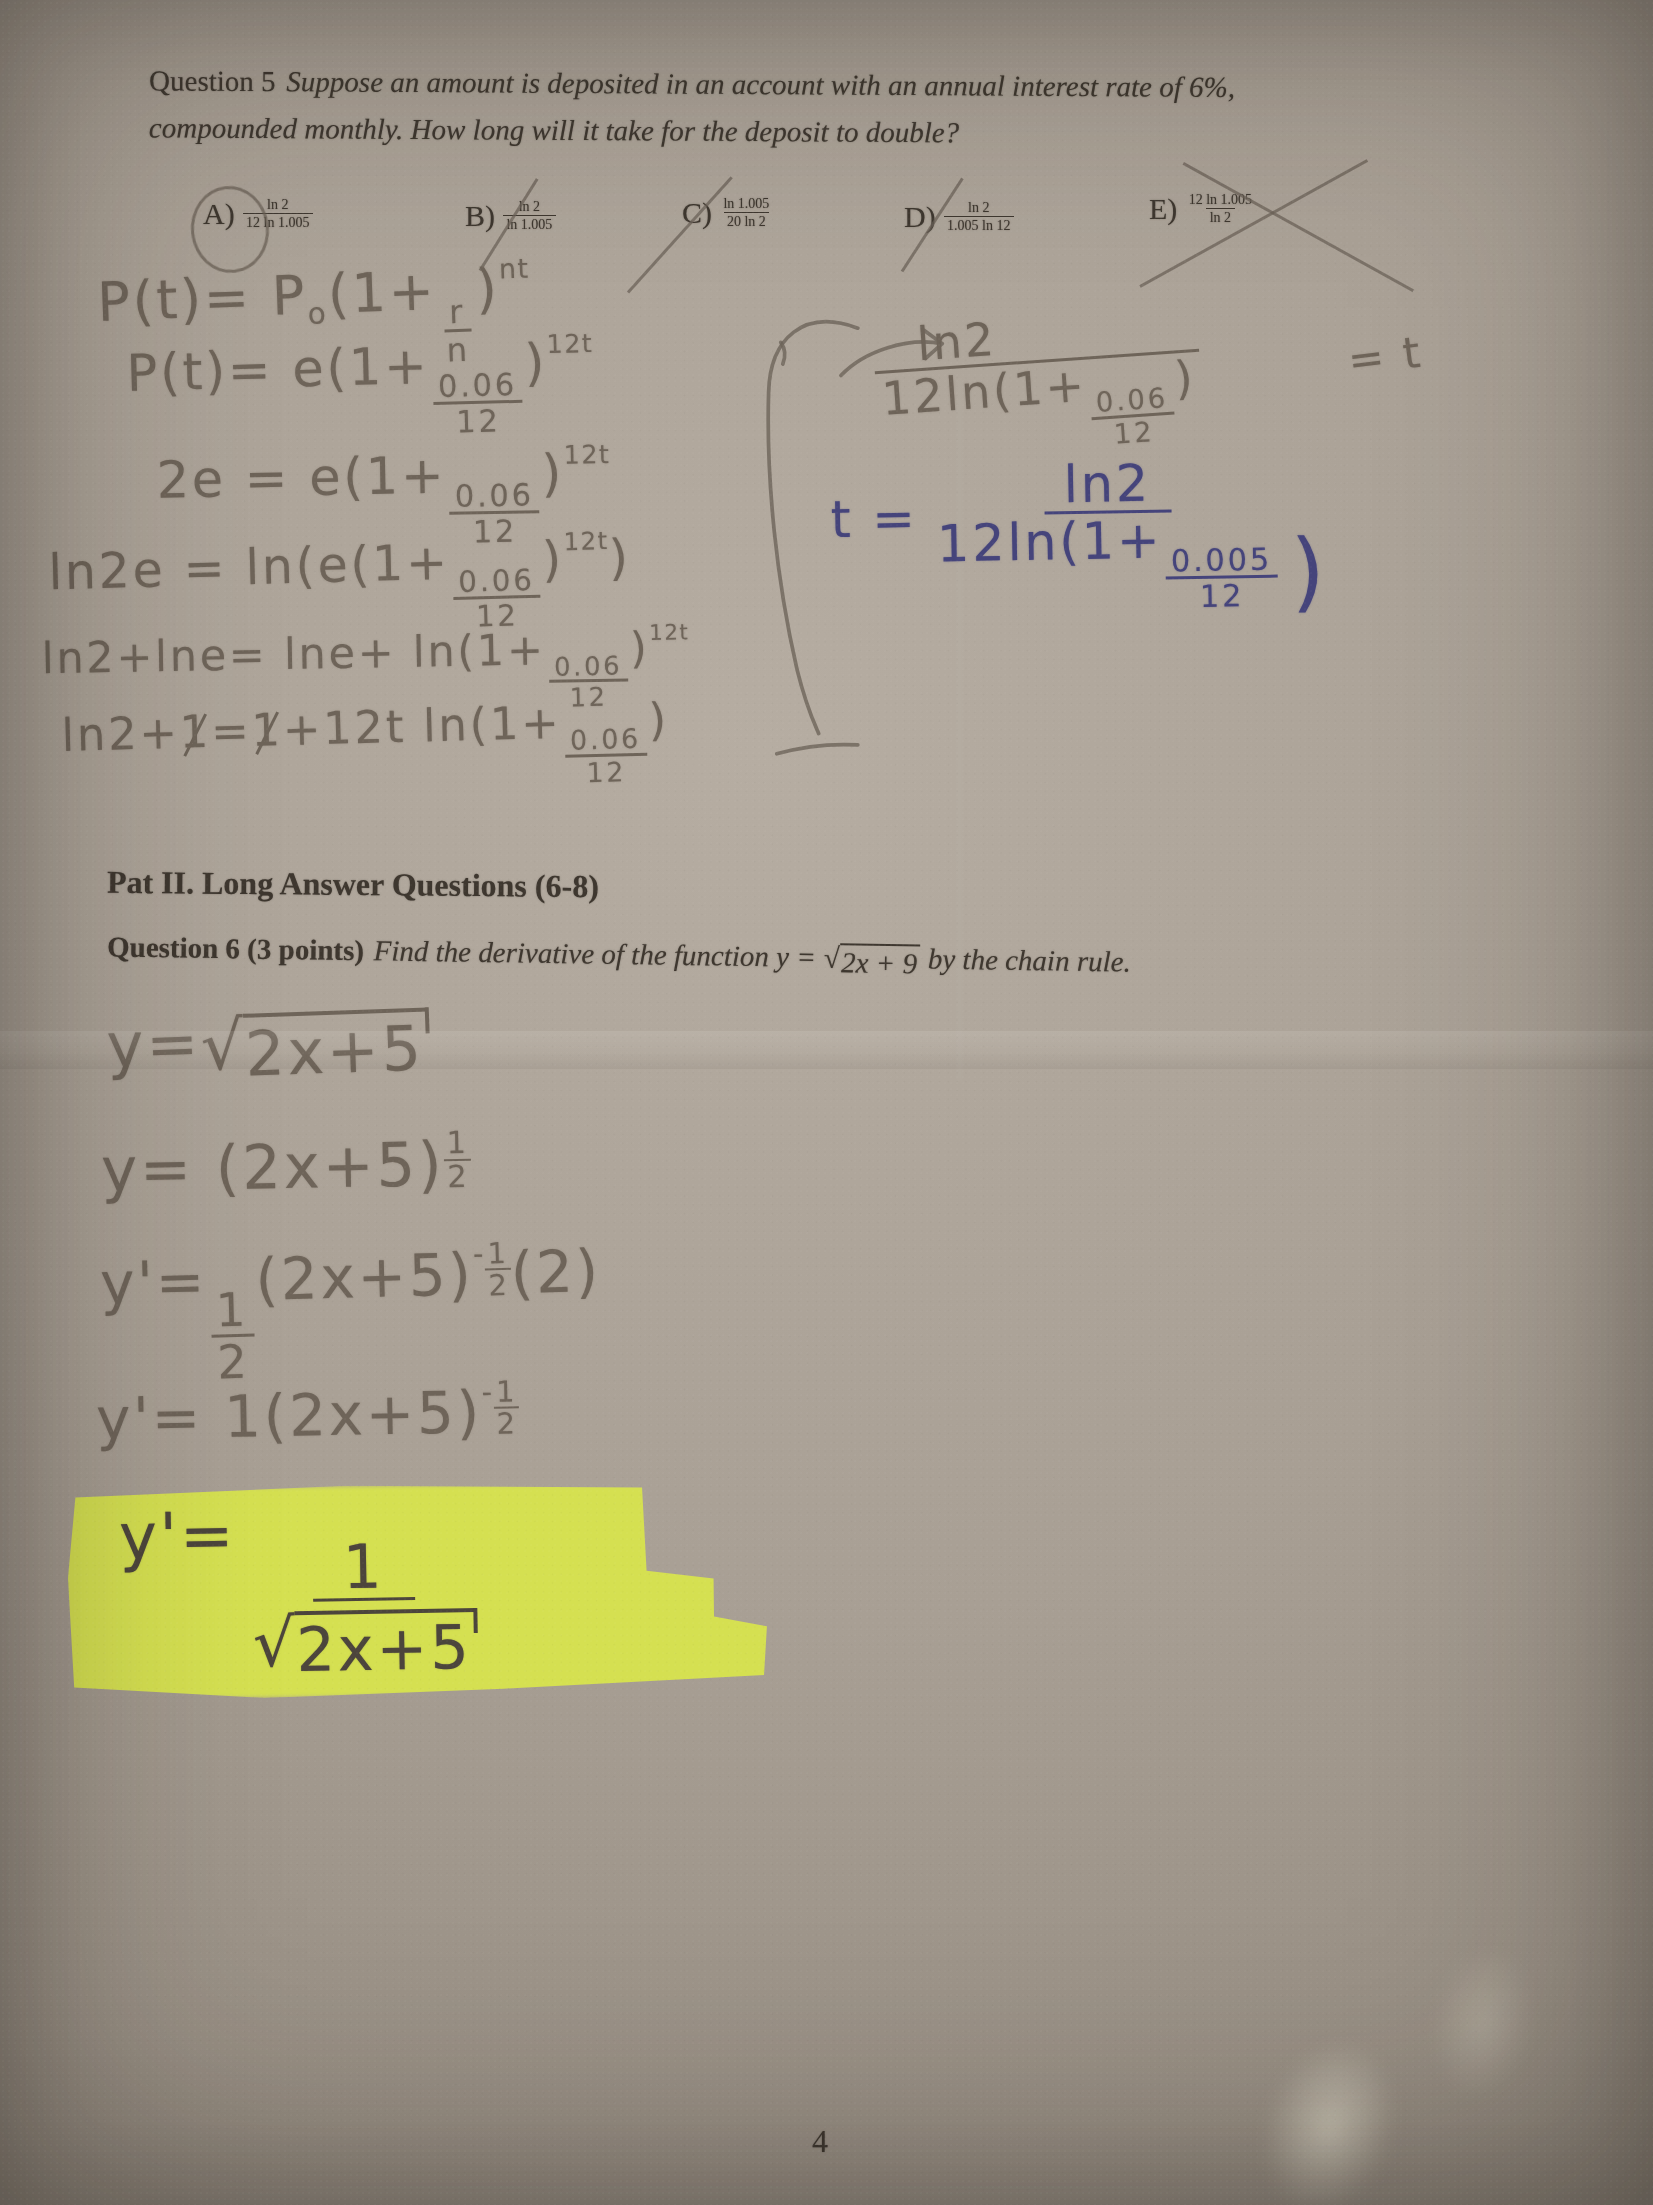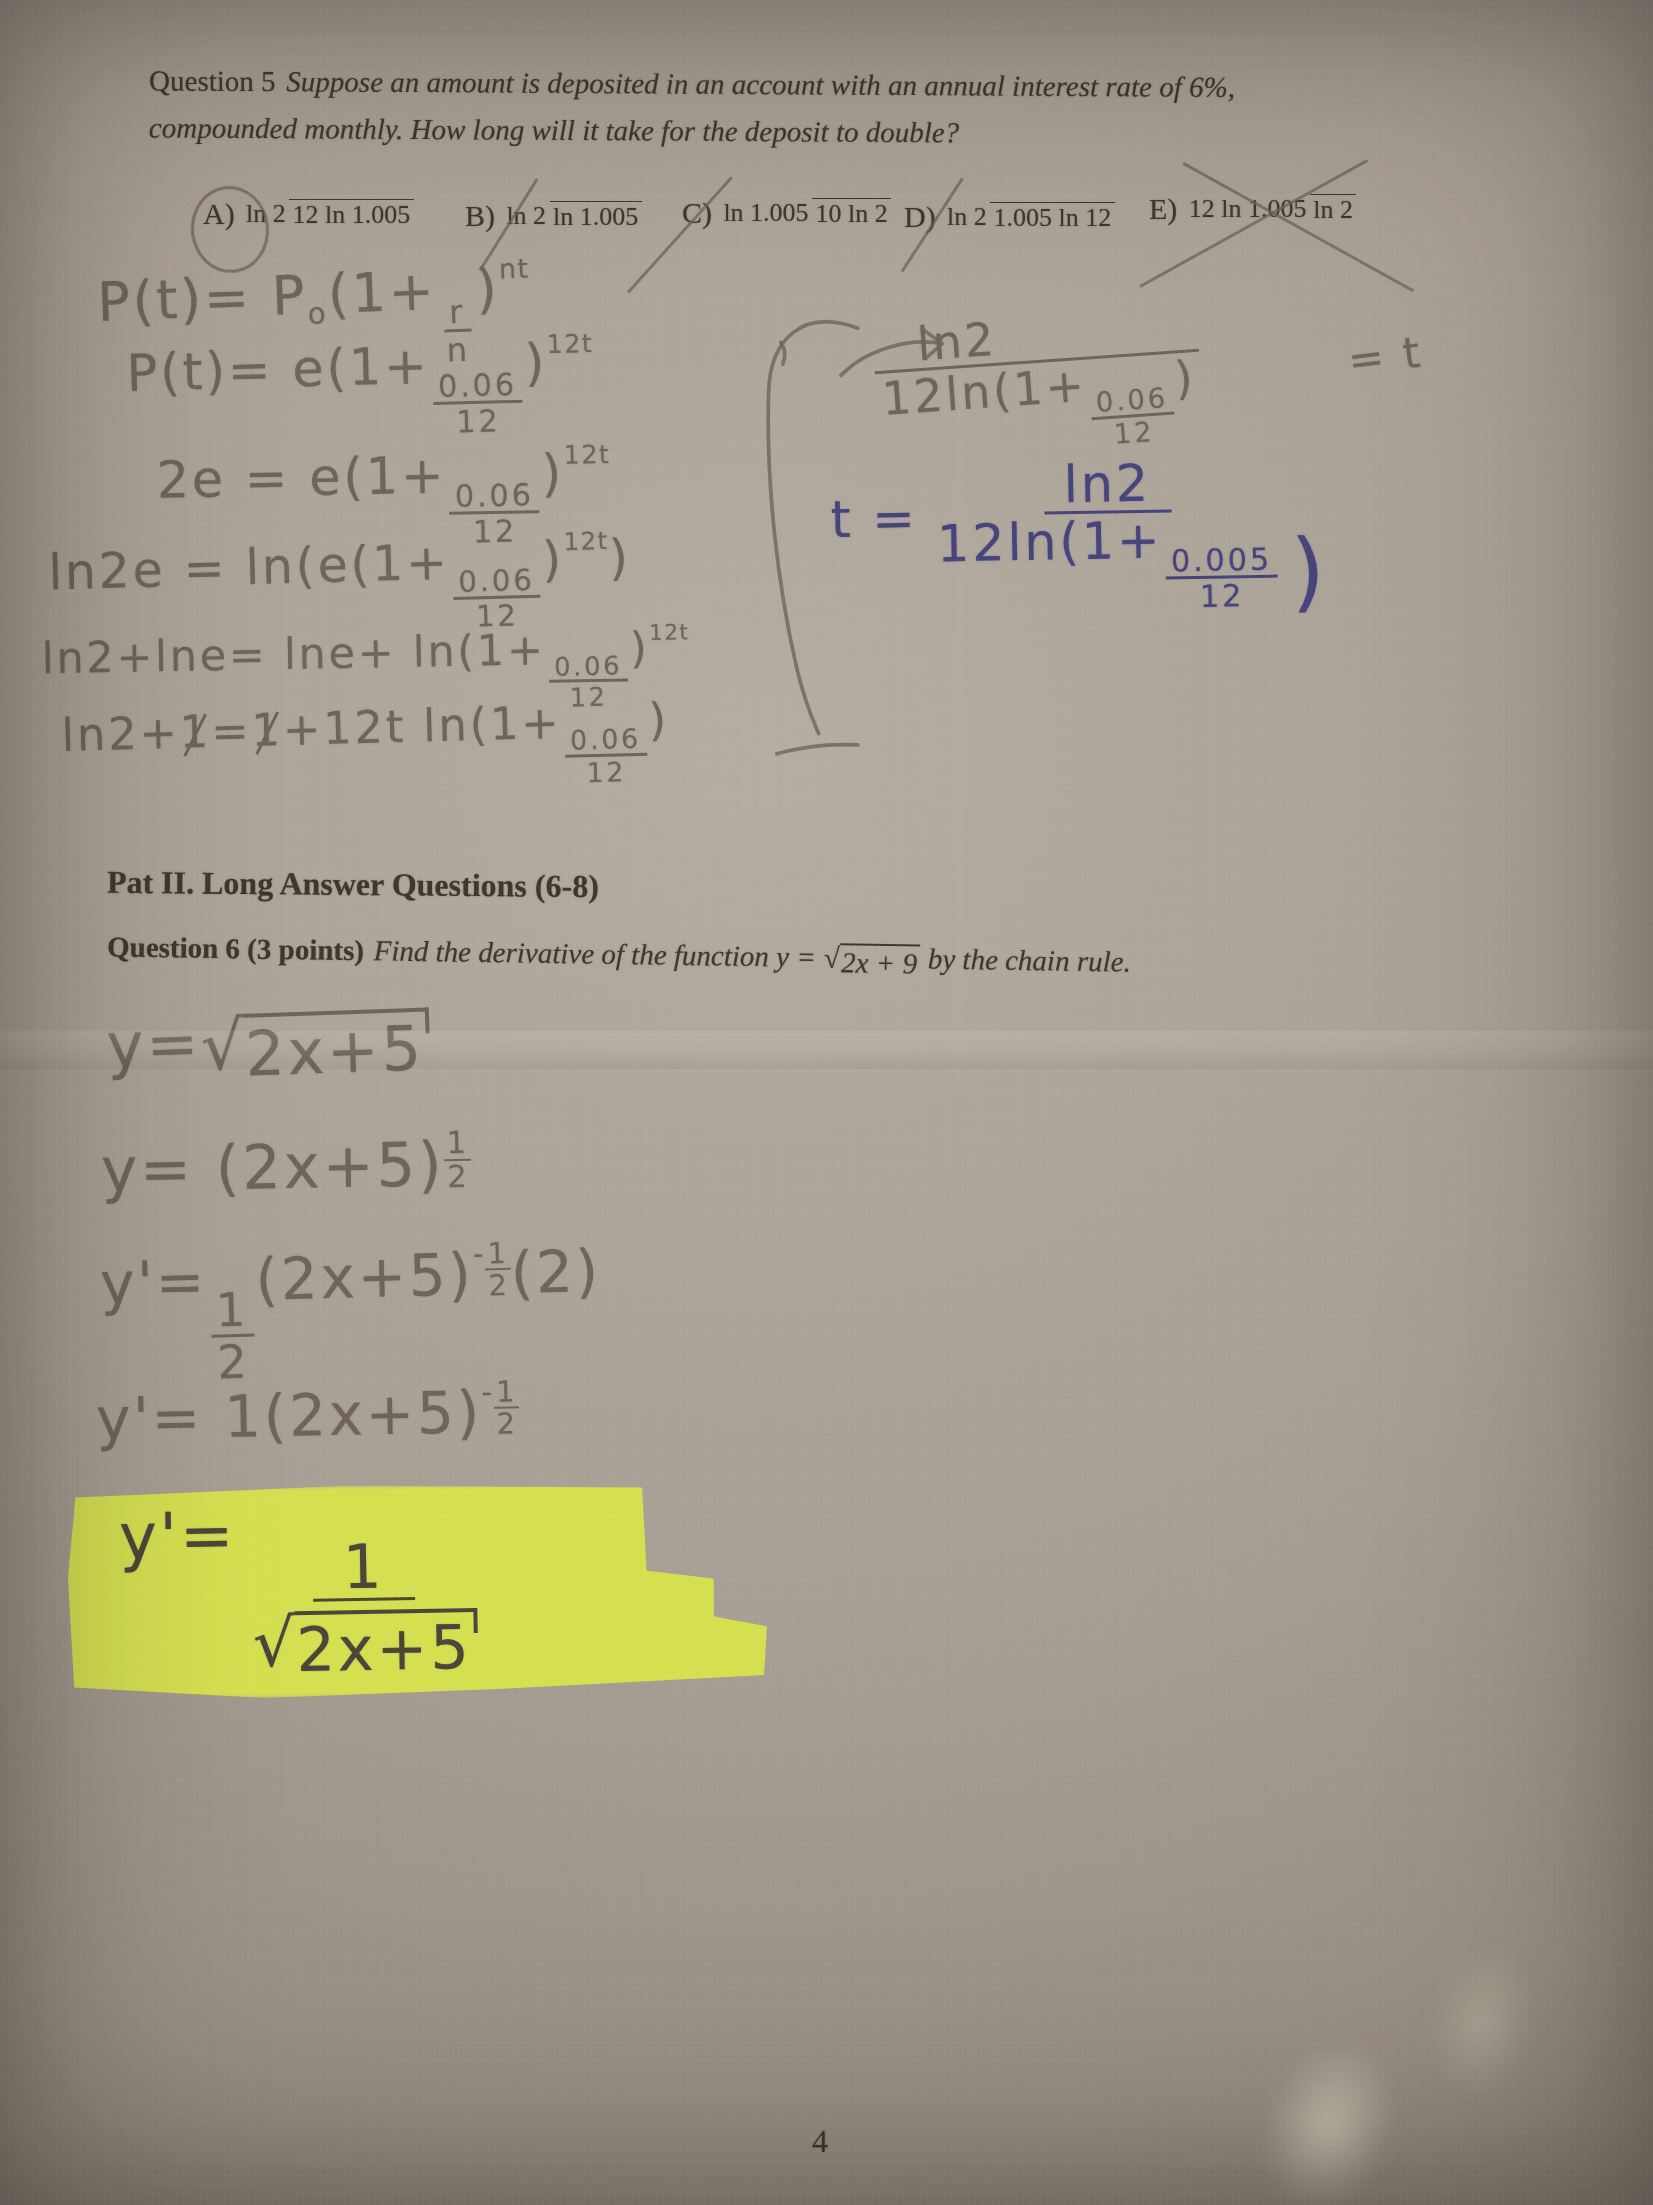--- a/index.html
+++ b/index.html
@@ -8,21 +8,21 @@
     background:radial-gradient(ellipse 135% 95% at 46% 34%, #b6ada2 0%, #a89f94 42%, #988f84 68%, #837b70 88%, #756d63 100%);
     font-family:"Liberation Serif", serif;
   }
   
   .print{position:absolute;color:#3e372f;text-shadow:0 0 1.6px rgba(62,55,47,.55);white-space:nowrap}
   .b{font-weight:bold}
   .i{font-style:italic}
   .wrapblock{white-space:normal}
   .qlabel{font-weight:normal;margin-right:10.8px}
   
-  .pfrac{display:inline-flex;flex-direction:row;align-items:center;font-size:26px;line-height:1.12;vertical-align:middle;text-align:center}
+  .pfrac{display:inline-flex;flex-direction:column;align-items:center;font-size:14px;line-height:1.12;vertical-align:middle;text-align:center}
   .pfrac .pn{padding:0 3.4px}
   .pfrac .pd{border-top:1.7px solid #3e372f;padding:0.7px 3.4px 0}
   .choice{position:absolute;display:flex;align-items:center;gap:8px;font-size:30px;color:#3e372f;text-shadow:0 0 1.6px rgba(62,55,47,.5)}
   
   .prad{display:inline-flex;align-items:flex-start;font-style:italic}
   .prad .rs{line-height:1;transform:translateY(0.7px)}
   .prad .ra{border-top:2px solid currentColor;padding:0.7px 2.7px 0 1.4px}
   
   .hw{position:absolute;font-family:"DejaVu Sans", sans-serif;color:#6e6459;
       text-shadow:0 0 1.8px rgba(110,100,89,.45);letter-spacing:2.7px;white-space:nowrap;line-height:1.05}
@@ -86,21 +86,21 @@
   <span>B)</span>
   <span class="pfrac">
     <span class="pn">ln 2</span>
     <span class="pd">ln 1.005</span>
   </span>
 </div>
 <div class="choice" style="left:682px;top:196px">
   <span>C)</span>
   <span class="pfrac">
     <span class="pn">ln 1.005</span>
-    <span class="pd">10 ln 2</span>
+    <span class="pd">20 ln 2</span>
   </span>
 </div>
 <div class="choice" style="left:904px;top:200px">
   <span>D)</span>
   <span class="pfrac">
     <span class="pn">ln 2</span>
     <span class="pd">1.005 ln 12</span>
   </span>
 </div>
 <div class="choice" style="left:1149px;top:192px">

